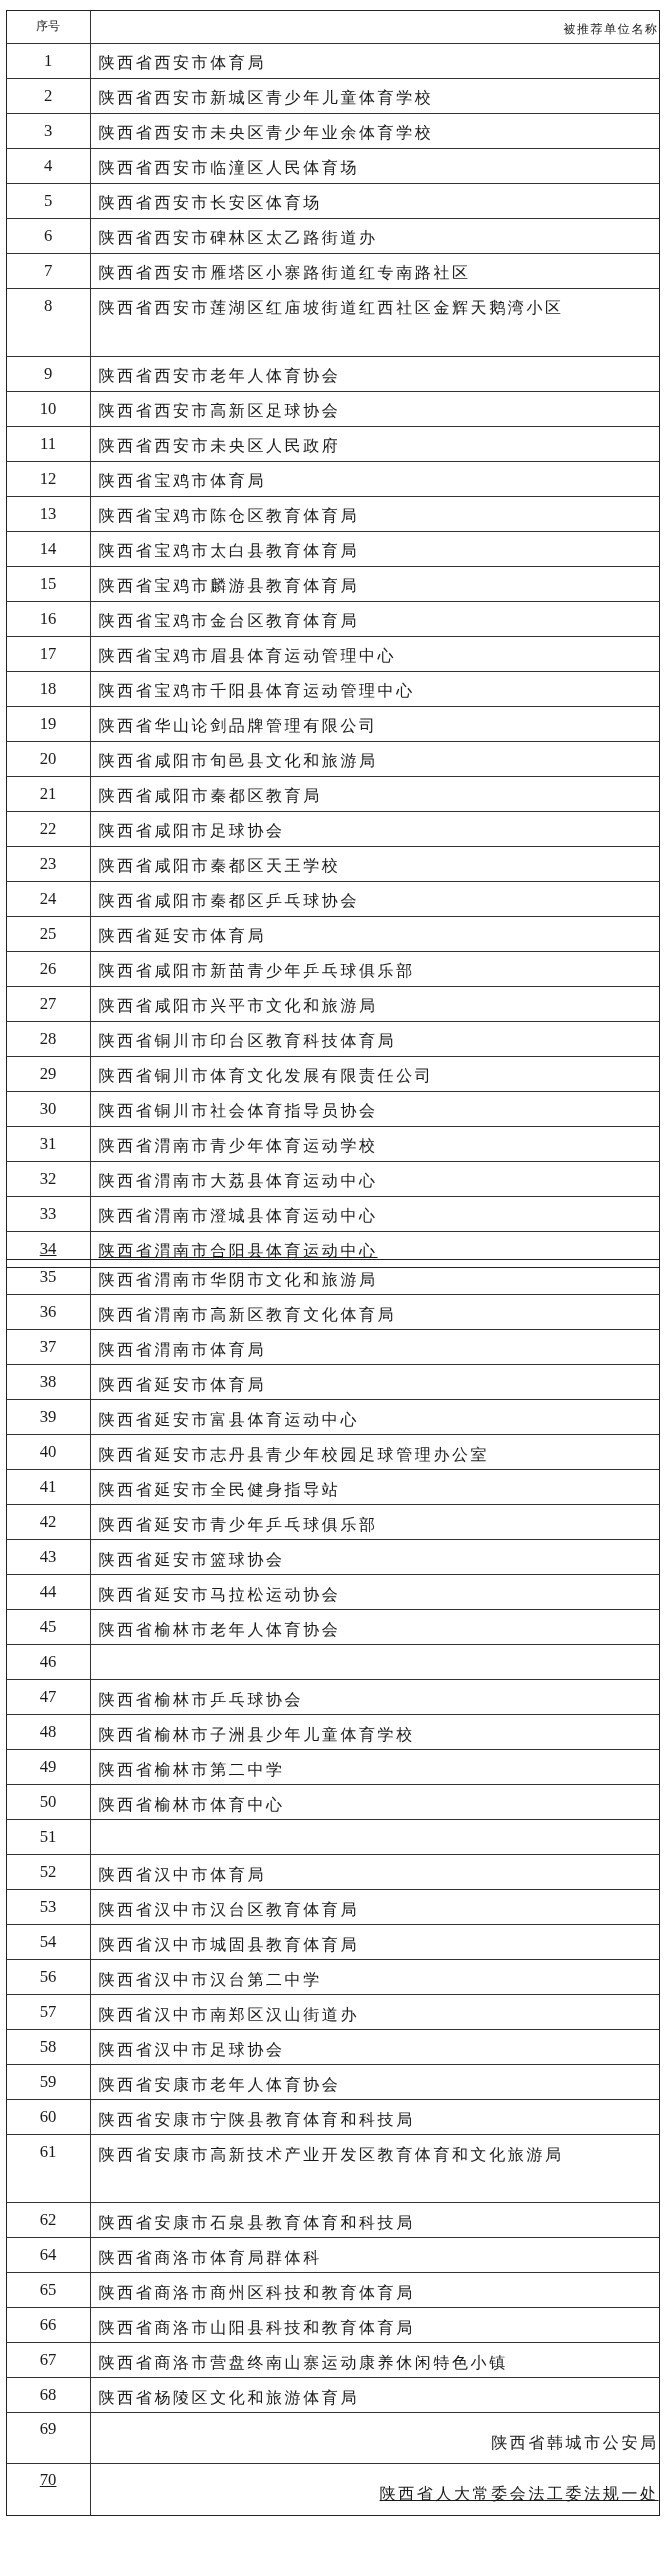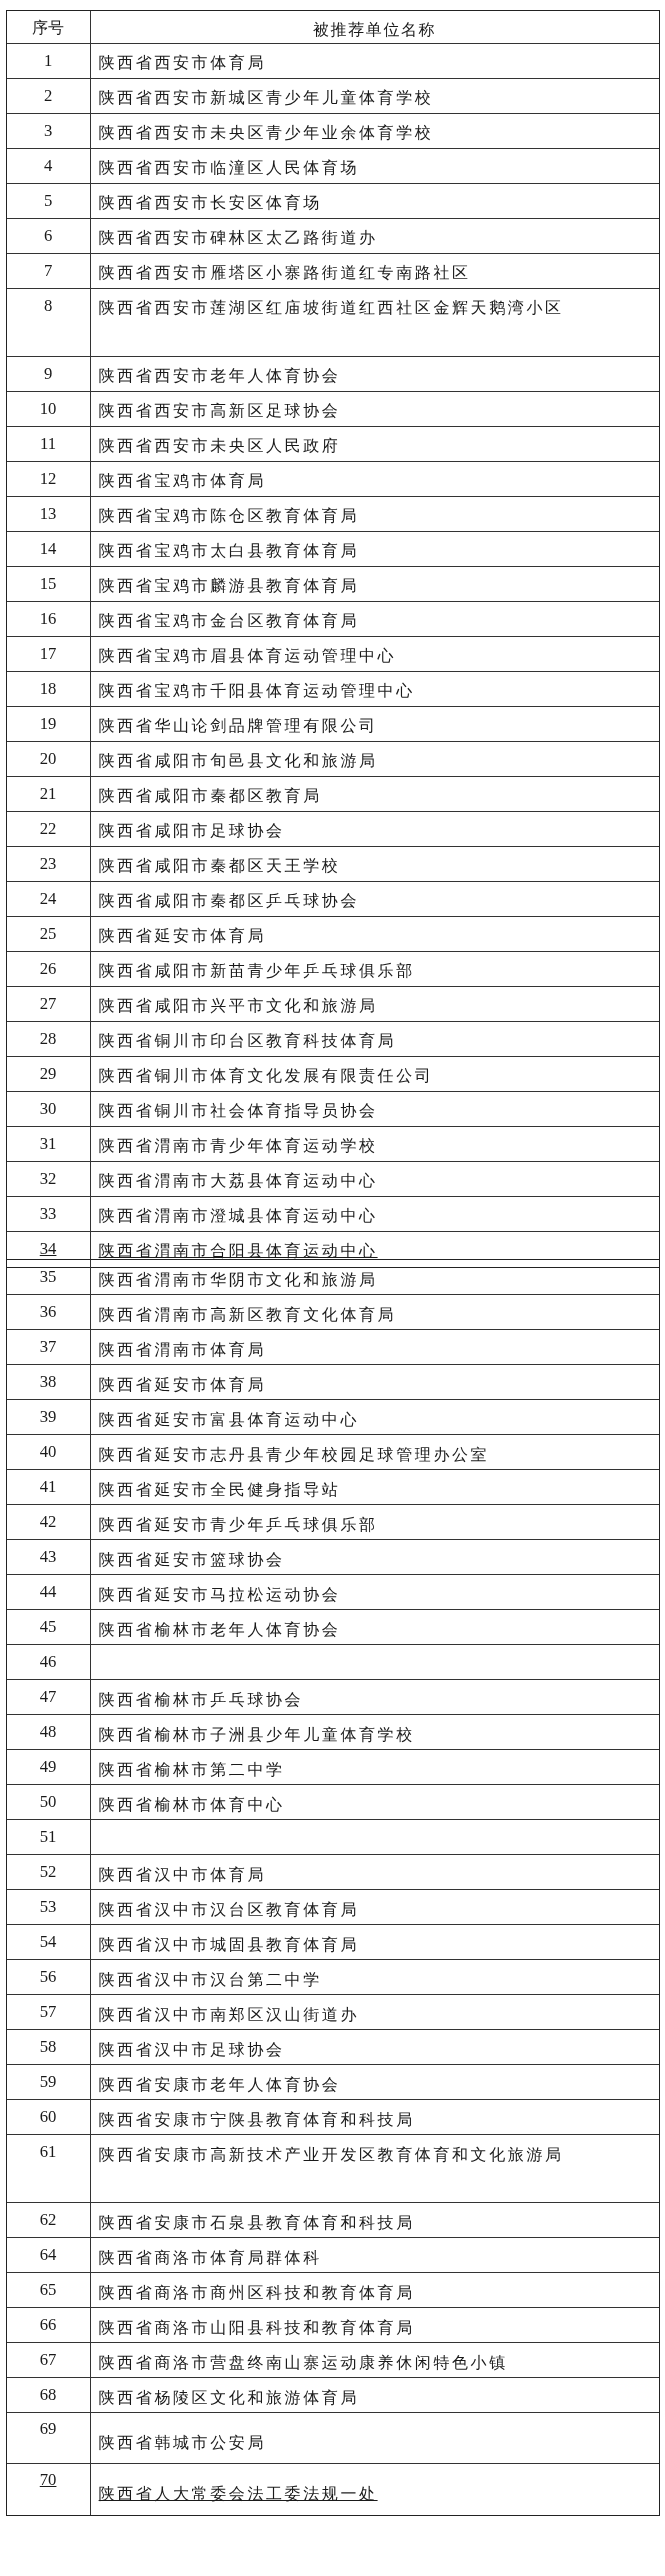--- a/index.html
+++ b/index.html
@@ -10,27 +10,27 @@
     #table1 { top: 9.5px; }
     #table2 { top: 1259px; }
     .row { display: flex; border-bottom: 1.2px solid #333; box-sizing: border-box; }
     .row:last-child { border-bottom: none; text-decoration: underline; }
     .cell-no { width: 84px; flex: 0 0 84px; border-right: 1.2px solid #333;
                box-sizing: border-box; text-align: center;
                font-family: "Liberation Serif", "DejaVu Serif", serif;
                font-size: 16.7px; padding-top: 7.1px; }
     .cell-name { flex: 1; box-sizing: border-box; padding: 5.6px 0 0 8px;
                  font-size: 16px; letter-spacing: 2.6px; line-height: 27px; }
-    .hdr .cell-no, .hdr .cell-name { font-size: 16px; }
-    .hdr .cell-name { text-align: center; padding-left: 0; letter-spacing: 1.6px; }
+    .hdr .cell-no, .hdr .cell-name { font-size: 12px; }
+    .hdr .cell-name { text-align: right; padding-left: 0; letter-spacing: 1.6px; }
     .h42 { height: 33px; }
     .h44 { height: 35px; }
     .h86 { height: 68px; }
     .h64 { height: 51px; }
-    .tall .cell-name { padding-top: 16px; }
+    .tall .cell-name { padding-top: 16px; text-align: right; }
     .tall .cell-no { padding-top: 6.3px; }
   </style>
 </head>
 <body>
 
 <div class="tbl" id="table1">
     <div class="row hdr h42">
       <div class="cell-no">序号</div>
       <div class="cell-name">被推荐单位名称</div>
     </div>

